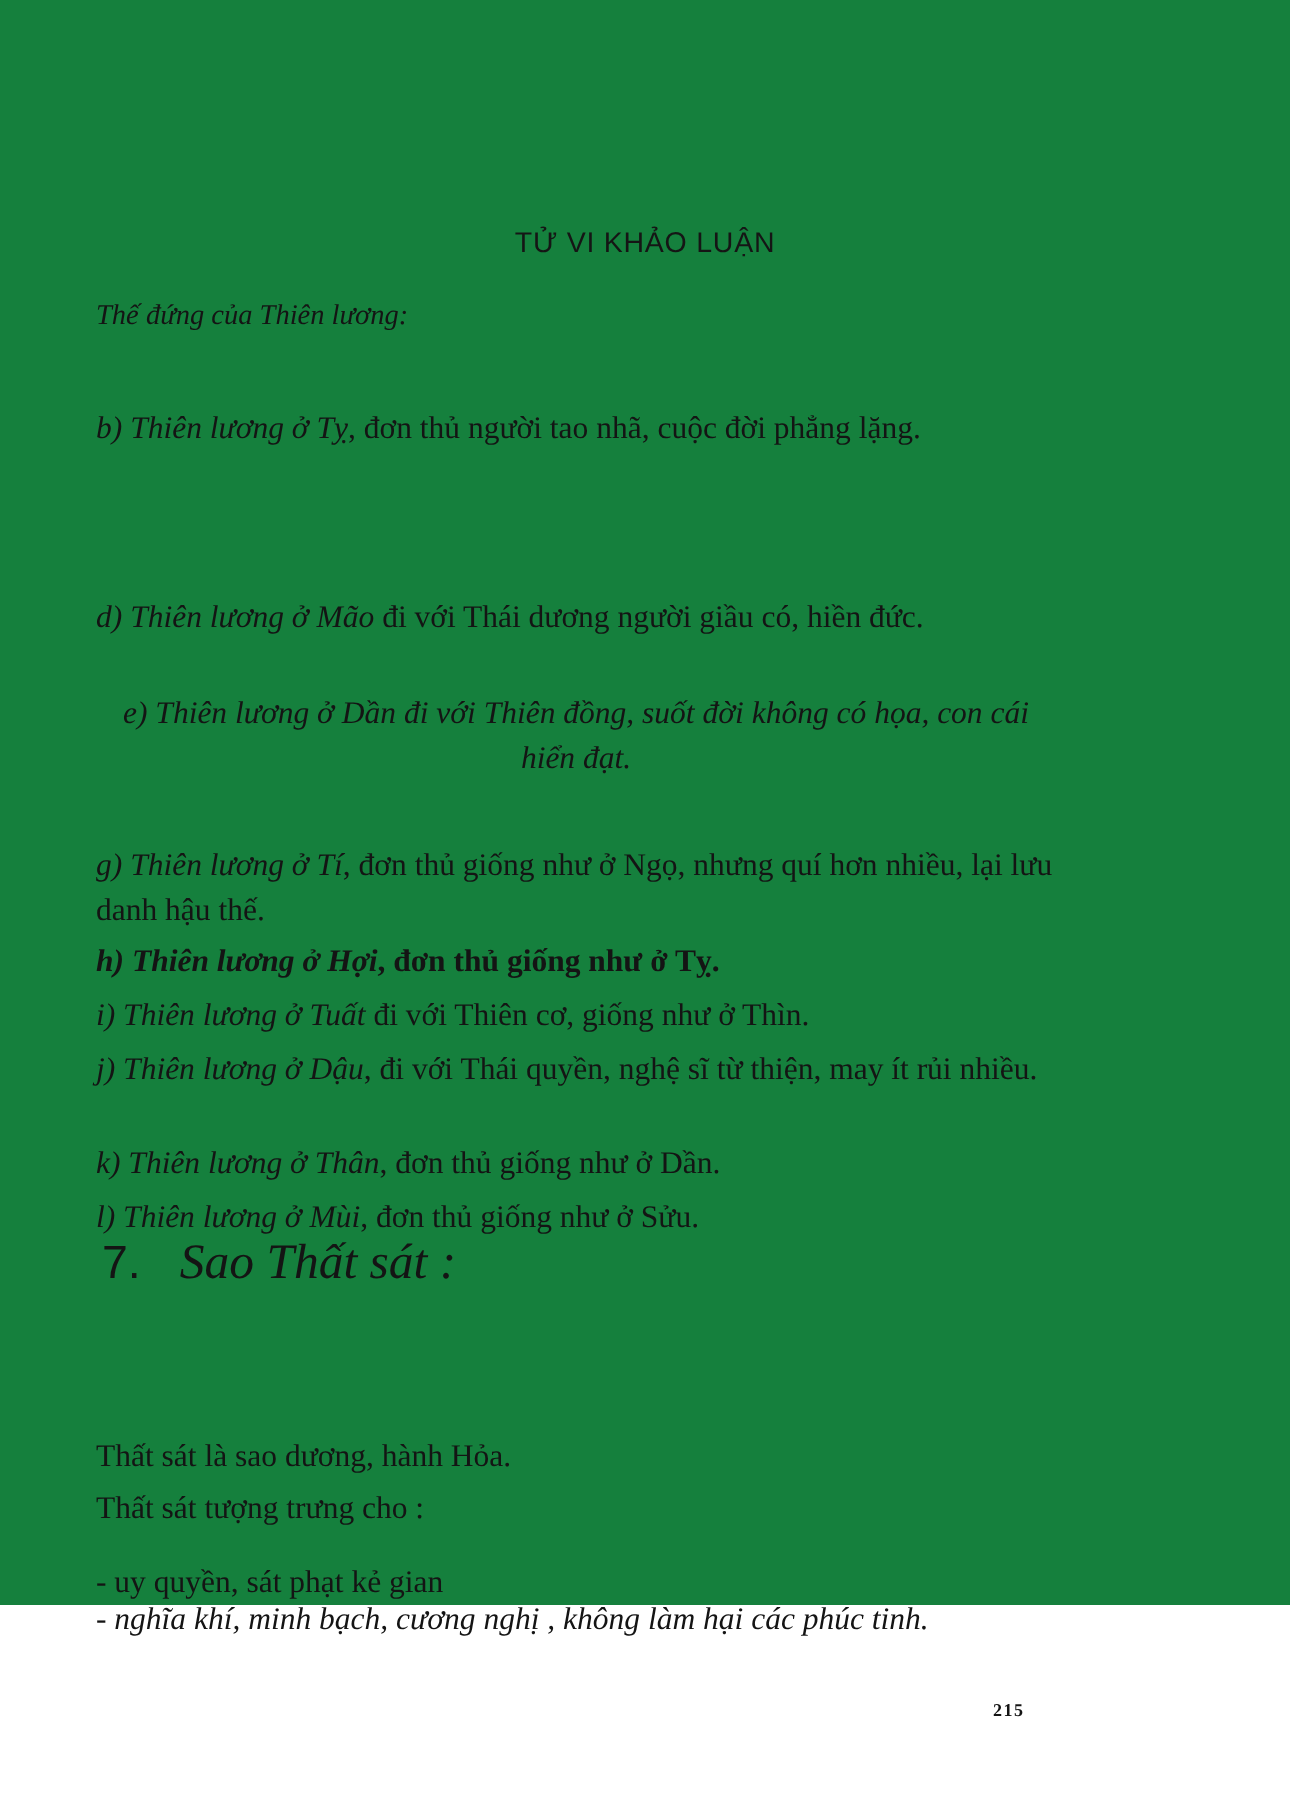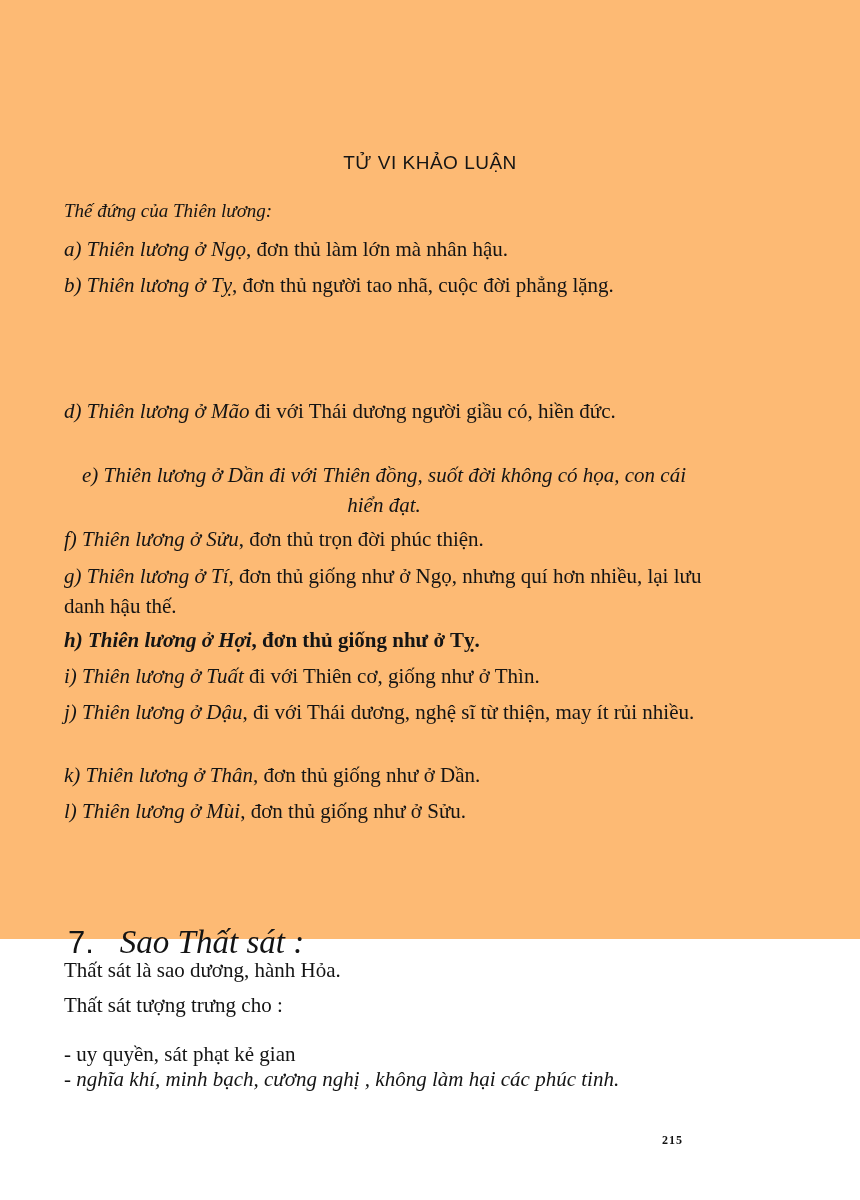--- a/index.html
+++ b/index.html
@@ -1,87 +1,79 @@
 <!DOCTYPE html>
 <html><head>
 <meta charset="utf-8">
 <style>
   html, body { margin: 0; padding: 0; background: #ffffff; }
   body { width: 860px; height: 1200px; position: relative; overflow: hidden; color: #111; }
-  .page { position: absolute; left: 0; top: 0; width: 860px; height: 939px; background: #fdba74; }
+  .page { position: absolute; left: 0; top: 0; width: 860px; height: 1070px; background: #15803d; }
   .running-head {
     position: absolute; left: 0; width: 860px; top: 152px; text-align: center;
     font-family: "Liberation Sans", sans-serif; font-size: 19px; letter-spacing: 0.5px; color: #151515;
   }
   .txt { position: absolute; left: 64px; width: 640px; font-family: "Liberation Serif", serif; font-size: 21px; color: #141414; line-height: 30px; }
   .sub-heading { font-style: italic; font-size: 19px; }
   .it { font-style: italic; }
   .section-heading {
-    position: absolute; left: 68px; top: 924px;
+    position: absolute; left: 68px; top: 824px;
     font-family: "Liberation Serif", serif; font-style: italic; font-size: 33px; color: #141414;
   }
   .section-heading .num { margin-right: 26px; font-style: normal; font-family: "Liberation Sans", sans-serif; font-size: 31px; }
   .page-number {
     position: absolute; left: 662px; top: 1133px;
     font-family: "Liberation Serif", serif; font-size: 12px; font-weight: bold; color: #141414; letter-spacing: 1px;
   }
 </style>
 </head>
 <body>
 
 <div class="page">
 
   <div class="running-head">TỬ VI KHẢO LUẬN</div>
 
   <div class="txt sub-heading" style="top:196px;">Thế đứng của Thiên lương:</div>
 
-  <div class="txt" style="top:234px;">
-    <span class="it">a)</span>
-    <span class="it">Thiên lương ở Ngọ</span><span>, đơn thủ làm lớn mà nhân hậu.</span>
-  </div>
 
   <div class="txt" style="top:270px;">
     <span class="it">b)</span>
     <span class="it">Thiên lương ở Tỵ</span><span>, đơn thủ người tao nhã, cuộc đời phẳng lặng.</span>
   </div>
 
 
   <div class="txt" style="top:396px;">
     <span class="it">d)</span>
     <span class="it">Thiên lương ở Mão</span><span> đi với Thái dương người giầu có, hiền đức.</span>
   </div>
 
   <div class="txt it" style="top:460px;text-align:center;">
     <span>e)</span>
     <span>Thiên lương ở Dần đi với Thiên đồng, suốt đời không có họa, con cái hiển đạt.</span><span></span>
   </div>
 
-  <div class="txt" style="top:524px;">
-    <span class="it">f)</span>
-    <span class="it">Thiên lương ở Sửu</span><span>, đơn thủ trọn đời phúc thiện.</span>
-  </div>
 
   <div class="txt" style="top:561px;">
     <span class="it">g)</span>
     <span class="it">Thiên lương ở Tí</span><span>, đơn thủ giống như ở Ngọ, nhưng quí hơn nhiều, lại lưu danh hậu thế.</span>
   </div>
 
   <div class="txt" style="top:625px;font-weight:bold;">
     <span class="it">h)</span>
     <span class="it">Thiên lương ở Hợi</span><span>, đơn thủ giống như ở Tỵ.</span>
   </div>
 
   <div class="txt" style="top:661px;">
     <span class="it">i)</span>
     <span class="it">Thiên lương ở Tuất</span><span> đi với Thiên cơ, giống như ở Thìn.</span>
   </div>
 
   <div class="txt" style="top:697px;">
     <span class="it">j)</span>
-    <span class="it">Thiên lương ở Dậu</span><span>, đi với Thái dương, nghệ sĩ từ thiện, may ít rủi nhiều.</span>
+    <span class="it">Thiên lương ở Dậu</span><span>, đi với Thái quyền, nghệ sĩ từ thiện, may ít rủi nhiều.</span>
   </div>
 
   <div class="txt" style="top:796px;">
     <span class="it">l)</span>
     <span class="it">Thiên lương ở Mùi</span><span>, đơn thủ giống như ở Sửu.</span>
   </div>
 
   <div class="txt" style="top:760px;">
     <span class="it">k)</span>
     <span class="it">Thiên lương ở Thân</span><span>, đơn thủ giống như ở Dần.</span>

